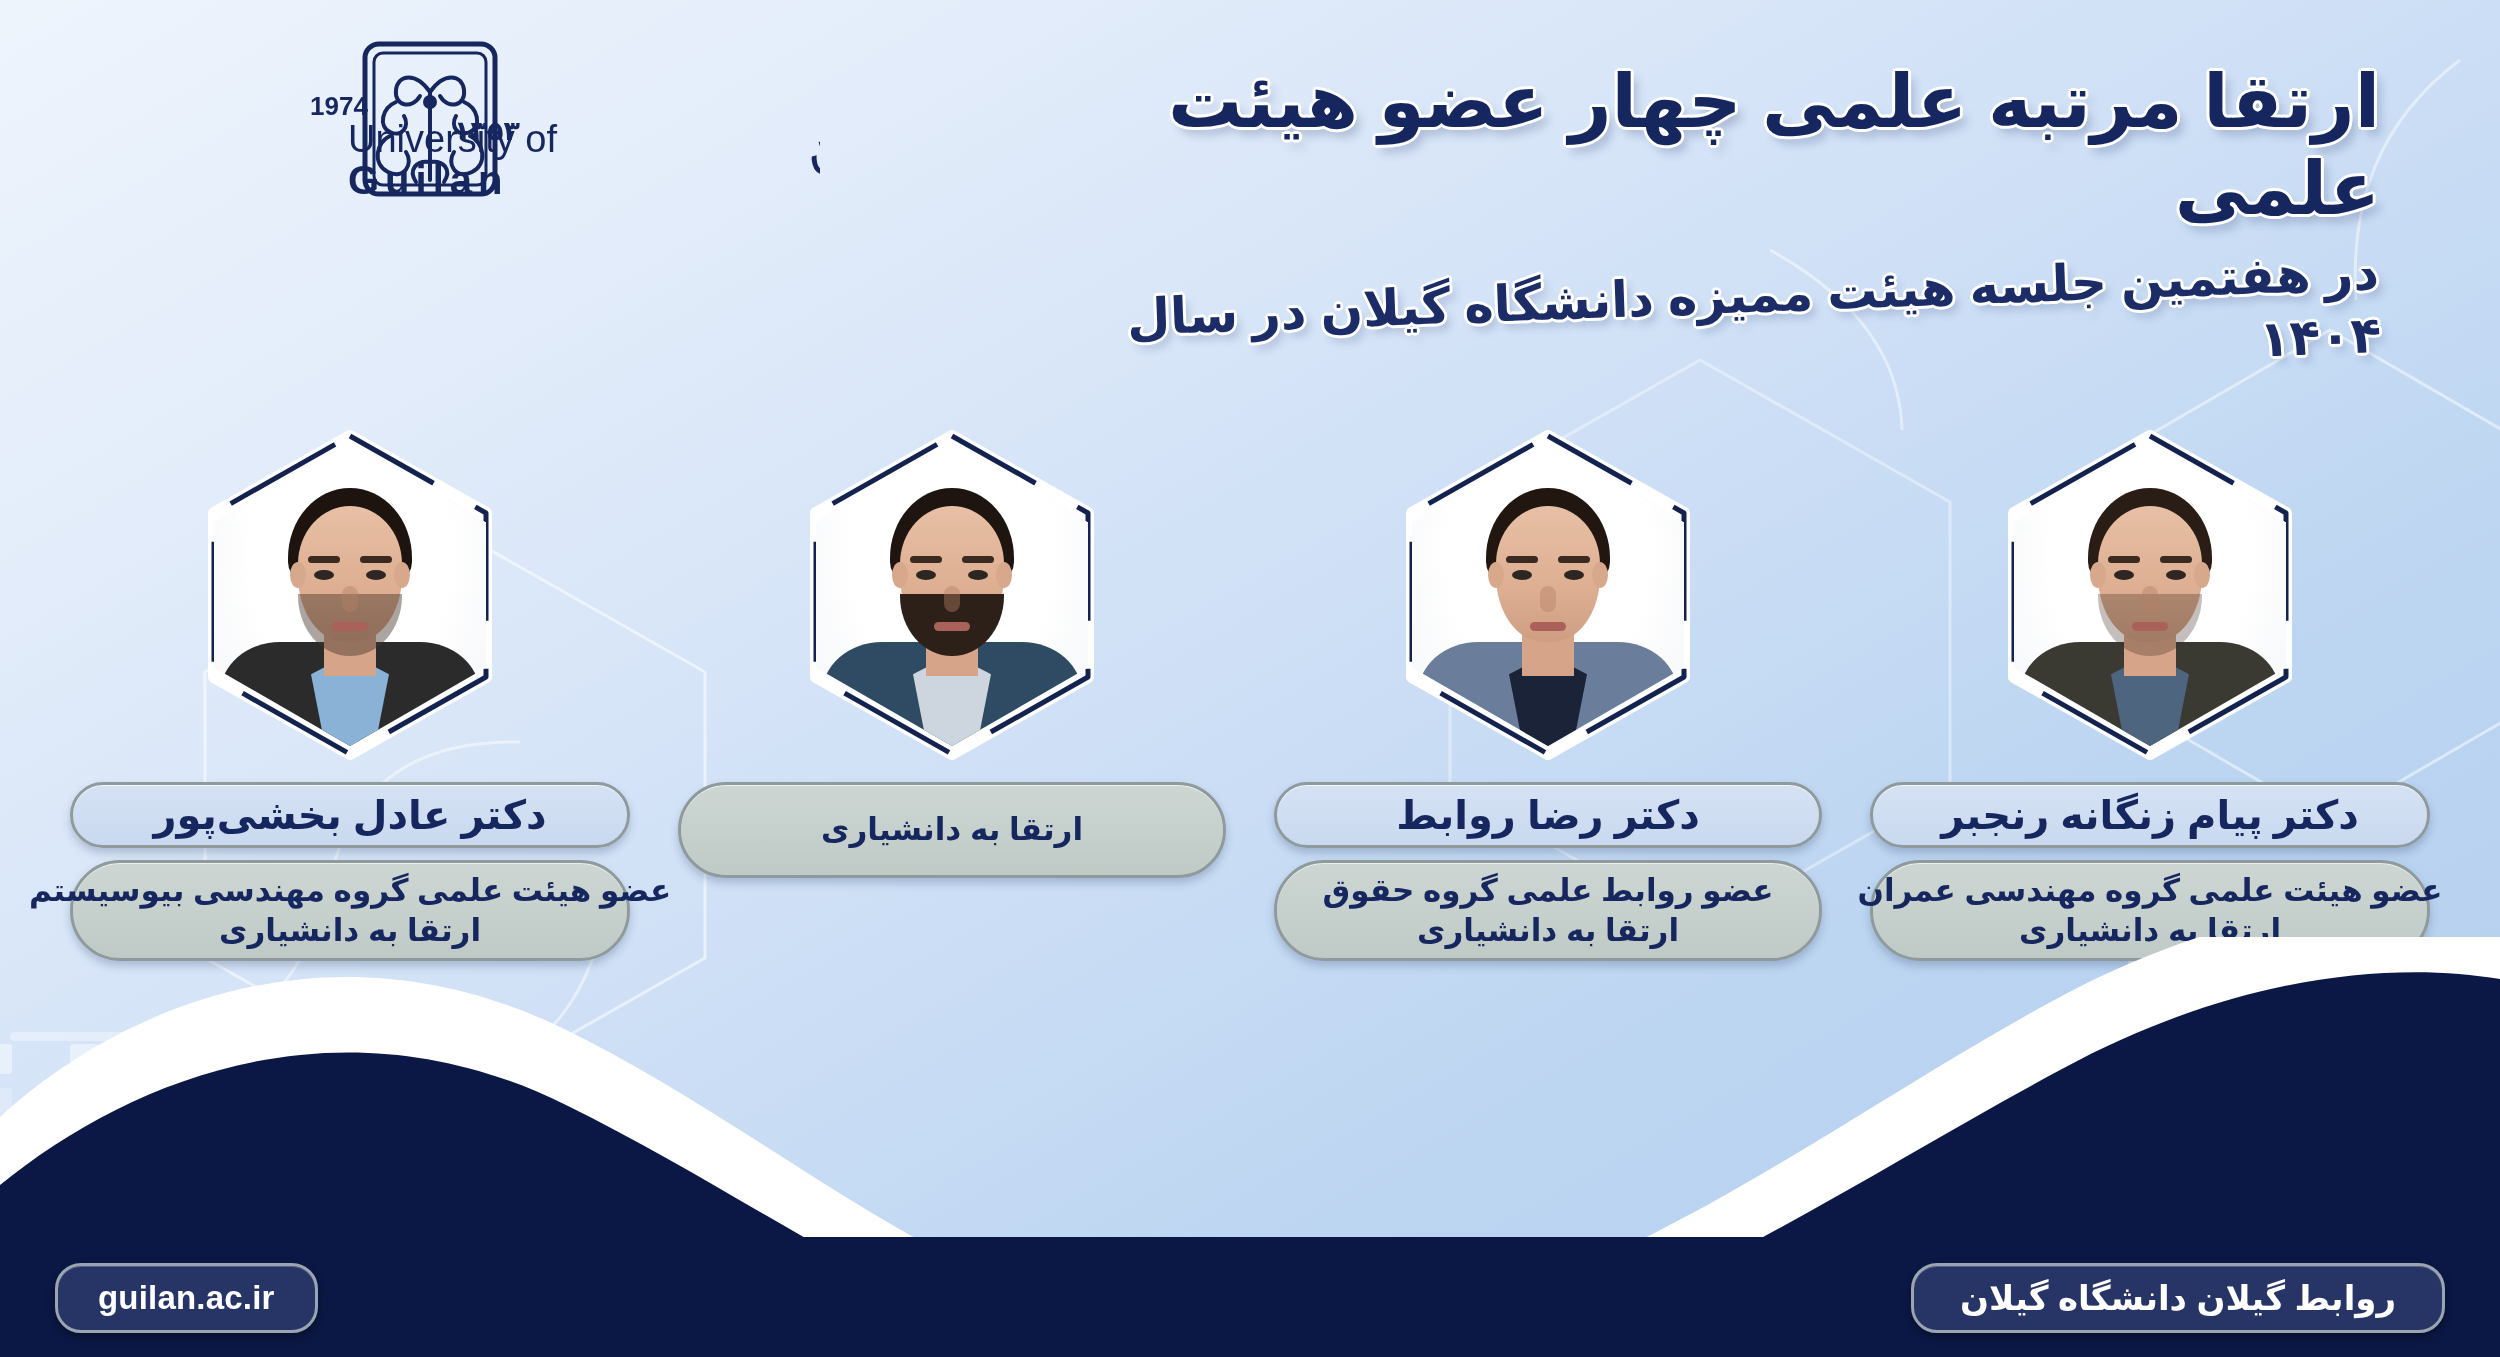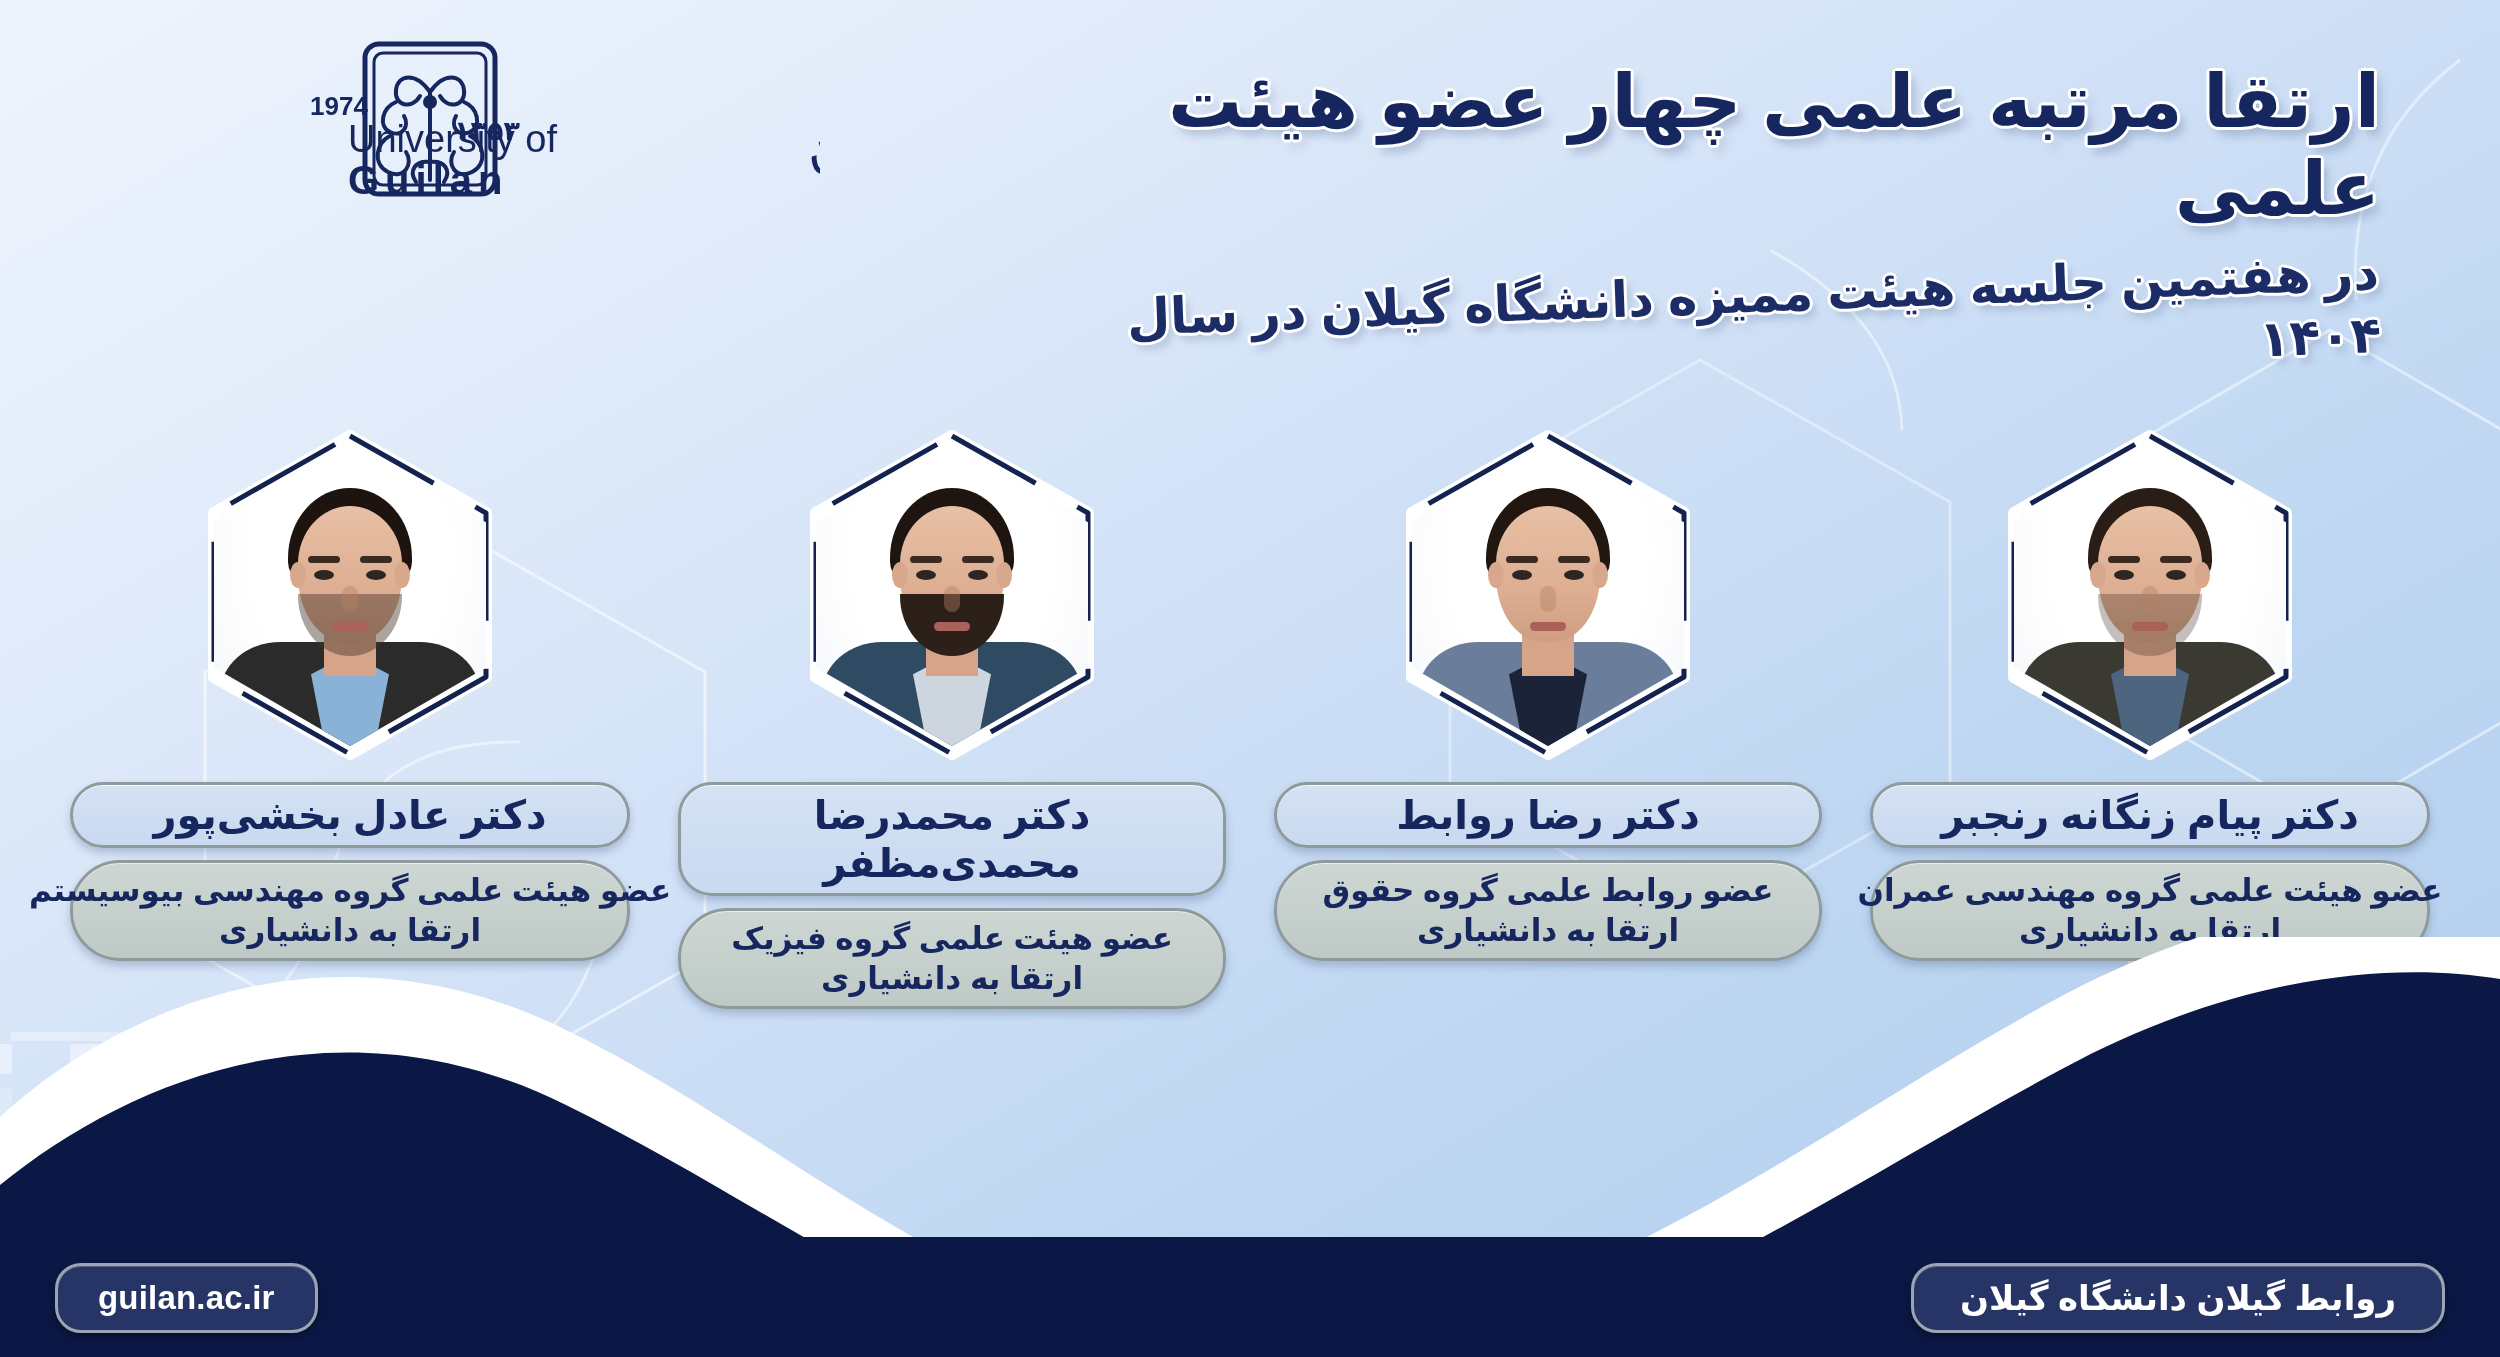--- a/index.html
+++ b/index.html
@@ -484,23 +484,21 @@
             <div class="p-beard" style="background:#2c2018"></div>
             <div class="p-brow-l"></div>
               <div class="p-brow-r"></div>
             <div class="p-eye-l"></div>
               <div class="p-eye-r"></div>
             <div class="p-nose"></div>
               <div class="p-mouth"></div>
           </div>
         </div>
       </div>
-      <div class="pill pill-name">دکتر محمدرضا محمدی‌مظفر</div>
       <div class="pill pill-role">
-        <span class="ln">عضو هیئت علمی گروه فیزیک</span>
         <span class="ln">ارتقا به دانشیاری</span>
       </div>
     </div>
 
     <div class="person">
       <div class="hex-wrap">
         <svg class="hex-svg" viewBox="0 0 300 330">
           <path d="M150 6 L286 83 L286 247 L150 324 L14 247 L14 83 Z" fill="#fdfdfd" stroke="#ffffff" stroke-width="12" stroke-linejoin="round"></path>
           <path d="M150 6 L286 83 L286 247 L150 324 L14 247 L14 83 Z" fill="none" stroke="#13224f" stroke-width="5" stroke-linejoin="round" stroke-dasharray="120 48" stroke-dashoffset="24"></path>
         </svg>

